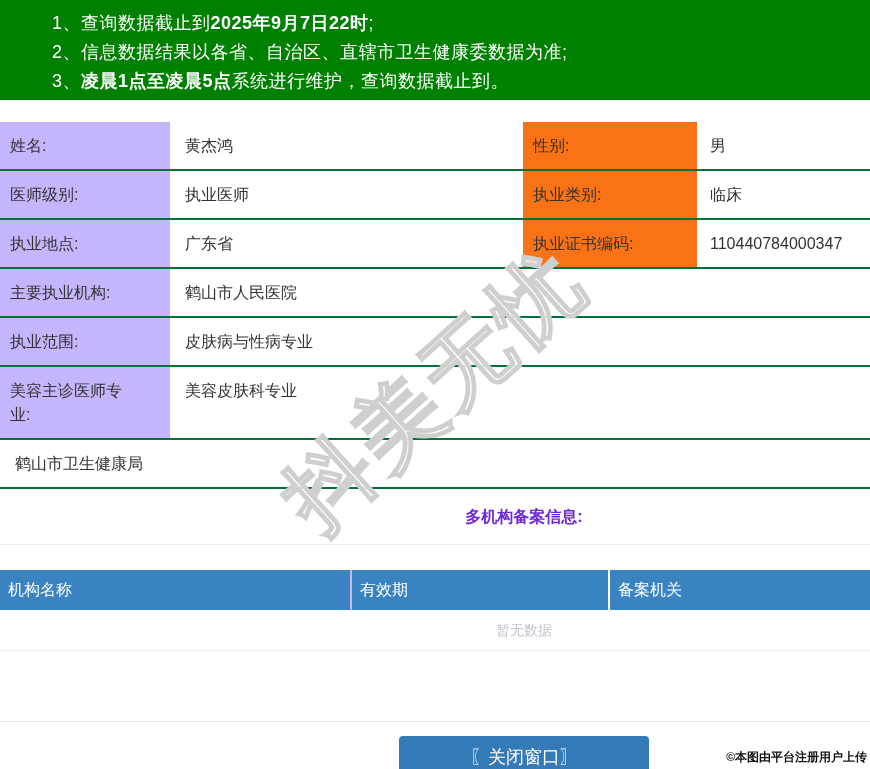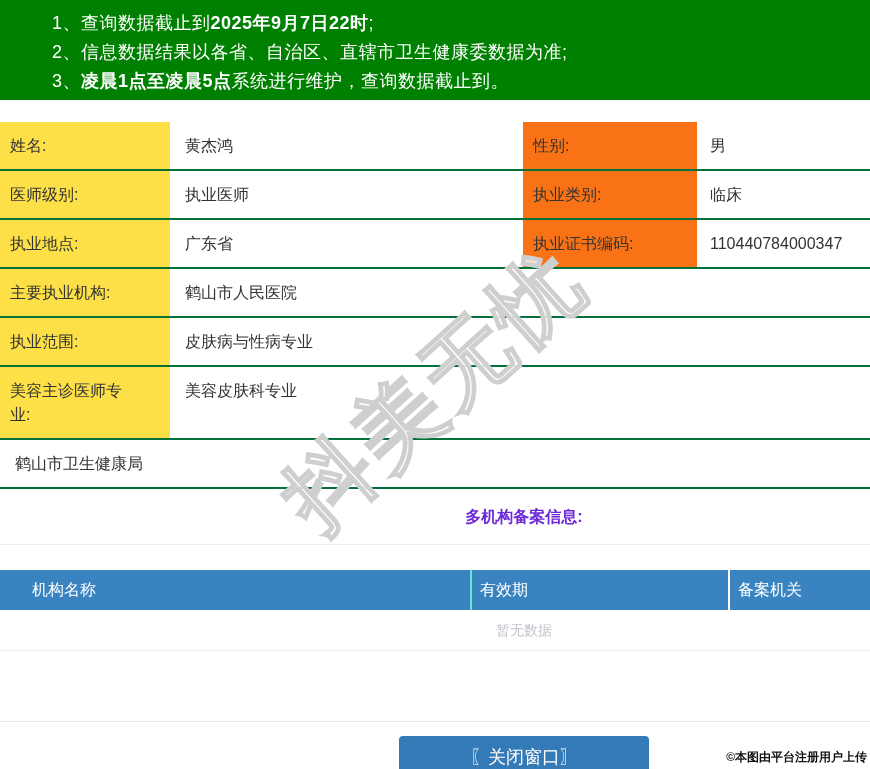--- a/index.html
+++ b/index.html
@@ -24,21 +24,21 @@
 
   
   .info-table { margin-top:22px; width:100%; }
   .info-row {
     display:flex; align-items:flex-start;
     min-height:47px; border-bottom:2px solid #04703a;
     font-size:16px; line-height:24px; color:#333333;
   }
   .lab {
     width:170px; min-height:47px; flex:0 0 170px;
-    background:#fde047; padding:12px 34px 11px 10px;
+    background:#c4b5fd; padding:12px 34px 11px 10px;
   }
   .val  { flex:0 0 353px; padding:12px 10px 11px 15px; }
   .lab2 {
     width:174px; flex:0 0 174px; min-height:47px;
     background:#f97316; padding:12px 10px 11px 10px;
   }
   .val2 { flex:1 1 auto; padding:12px 10px 11px 13px; }
   .val-wide { flex:1 1 auto; padding:12px 10px 11px 15px; }
 
   
@@ -48,21 +48,21 @@
   }
   .section-title { font-size:16px; font-weight:bold; color:#6d28d9; }
 
   
   .rec-table { margin-top:25px; width:100%; }
   .rec-header { display:flex; height:40px; background:#3a83c1; color:#ffffff; }
   .rec-th {
     display:flex; align-items:center; padding-left:8px;
     font-size:16px; font-weight:normal;
   }
-  .rec-th-1 { width:448px; border-right:2px solid #5eead4;margin-left:24px; }
+  .rec-th-1 { width:352px; border-right:2px solid #c4b5fd; }
   .rec-th-2 { width:258px; border-right:2px solid #ffffff; }
   .rec-th-3 { flex:1 1 auto; }
   .rec-empty {
     height:41px; line-height:41px; text-align:center;
     color:#c0c4cc; font-size:14px; border-bottom:1px solid #ebeef5;
   }
   .rec-spacer { height:71px; border-bottom:1px solid #e8e8e8; }
 
   
   .btn-row { margin-top:14px; }

